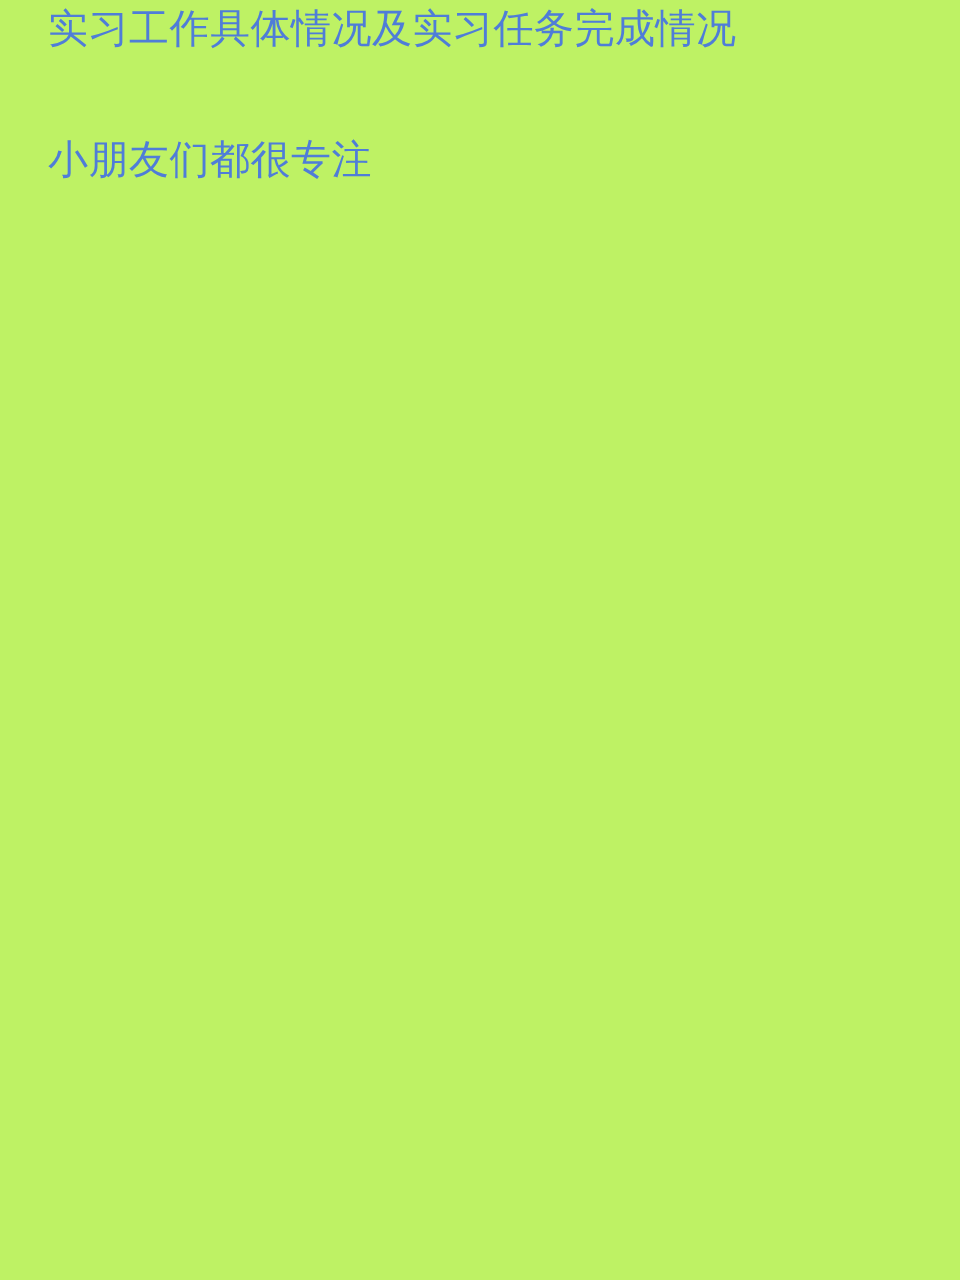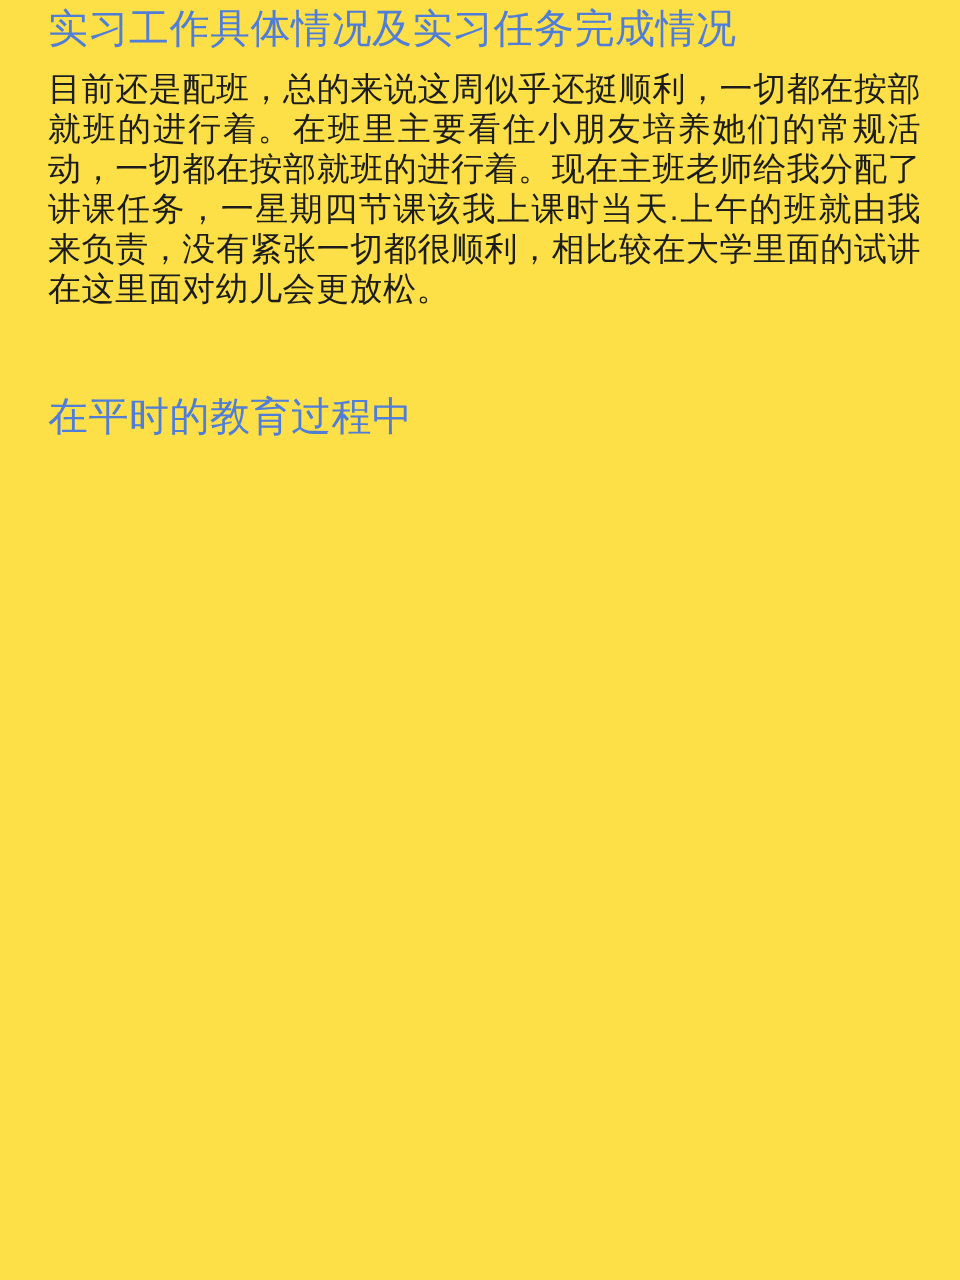--- a/index.html
+++ b/index.html
@@ -4,21 +4,21 @@
 <style>
   * { margin: 0; padding: 0; box-sizing: border-box; }
   html, body {
     width: 960px;
     background: #fefefe;
     font-family: "Liberation Sans", "DejaVu Sans", sans-serif;
   }
   .page {
     width: 960px;
     height: 1280px;
-    background: #fde047;
+    background: #bef264;
     padding: 4px 39px 0 48px;
     overflow: hidden;
   }
   .report-section { margin-top: 0; }
   .report-section + .report-section { margin-top: 83px; }
   .section-title {
     font-size: 40px;
     line-height: 48px;
     font-weight: 500;
     color: #4f7dd8;
@@ -36,24 +36,23 @@
   }
   .section-body:empty { display: none; }
 </style>
 </head>
 <body>
 
 <div class="page">
 
   <section class="report-section">
     <h2 class="section-title">实习工作具体情况及实习任务完成情况</h2>
-    <p class="section-body">目前还是配班，总的来说这周似乎还挺顺利，一切都在按部就班的进行着。在班里主要看住小朋友培养她们的常规活动，一切都在按部就班的进行着。现在主班老师给我分配了讲课任务，一星期四节课该我上课时当天.上午的班就由我来负责，没有紧张一切都很顺利，相比较在大学里面的试讲在这里面对幼儿会更放松。</p>
   </section>
 
   <section class="report-section">
-    <h2 class="section-title">在平时的教育过程中</h2>
+    <h2 class="section-title">小朋友们都很专注</h2>
   </section>
 
   <section class="report-section">
   </section>
 
 
 </div>
 
 </body></html>

